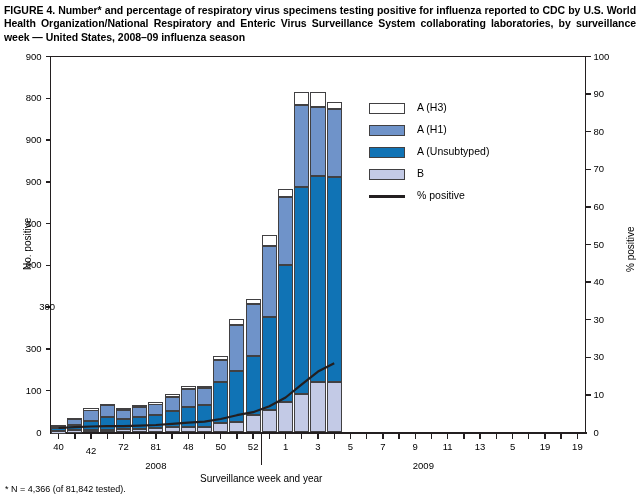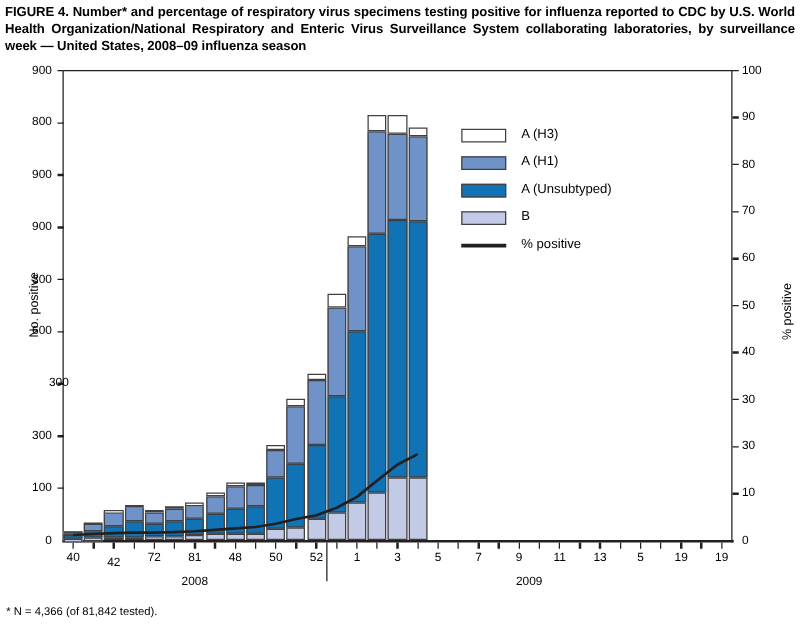--- a/index.html
+++ b/index.html
@@ -173,20 +173,21 @@
       <div class="xlab" style="left: 499.545px; top: 441.5px;">5</div>
       <div class="xtick" style="left: 528.058px; top: 433.5px;"></div>
       <div class="xtick" style="left: 544.27px; top: 433.5px;"></div>
       <div class="xlab" style="left: 531.97px; top: 441.5px;">19</div>
       <div class="xtick" style="left: 560.482px; top: 433.5px;"></div>
       <div class="xtick" style="left: 576.694px; top: 433.5px;"></div>
       <div class="xlab" style="left: 564.394px; top: 441.5px;">19</div>
       <div class="yeardiv" style="left: 260.658px; top: 433.5px; height: 31px;"></div>
       <div class="yearlab" style="left: 125.879px; top: 459.5px;">2008</div>
       <div class="yearlab" style="left: 393.379px; top: 459.5px;">2009</div>
+      <div class="xtitle" style="left: 151.258px; top: 472.5px;">Surveillance week and year</div>
       <div class="bar" style="left: 51.0674px; top: 56.5px; height: 376px; width: 15.0773px;">
         <div class="seg b" title="B: 3" style="left: 0px; width: 15.0773px; top: 374.747px; height: 2.4px;"></div>
         <div class="seg un" title="A (Unsubtyped): 8" style="left: 0px; width: 15.0773px; top: 371.404px; height: 3.34222px;"></div>
         <div class="seg h1" title="A (H1): 6" style="left: 0px; width: 15.0773px; top: 368.898px; height: 2.50667px;"></div>
         <div class="seg h3" title="A (H3): 2" style="left: 0px; width: 15.0773px; top: 368.062px; height: 2.4px;"></div>
       </div>
       <div class="bar" style="left: 67.2795px; top: 56.5px; height: 376px; width: 15.0773px;">
         <div class="seg b" title="B: 5" style="left: 0px; width: 15.0773px; top: 373.911px; height: 2.4px;"></div>
         <div class="seg un" title="A (Unsubtyped): 13" style="left: 0px; width: 15.0773px; top: 368.48px; height: 5.43111px;"></div>
         <div class="seg h1" title="A (H1): 14" style="left: 0px; width: 15.0773px; top: 362.631px; height: 5.84889px;"></div>

